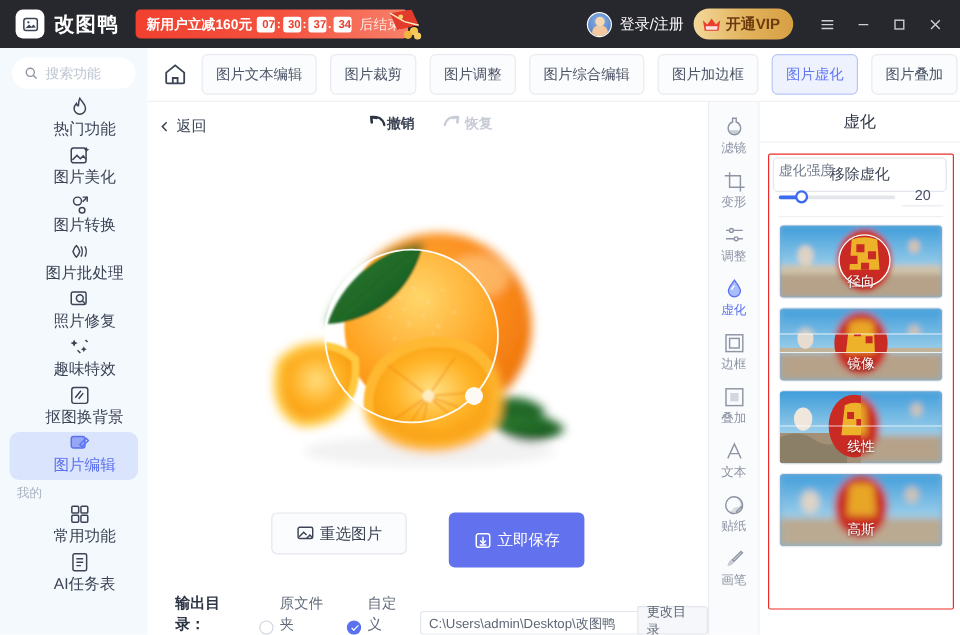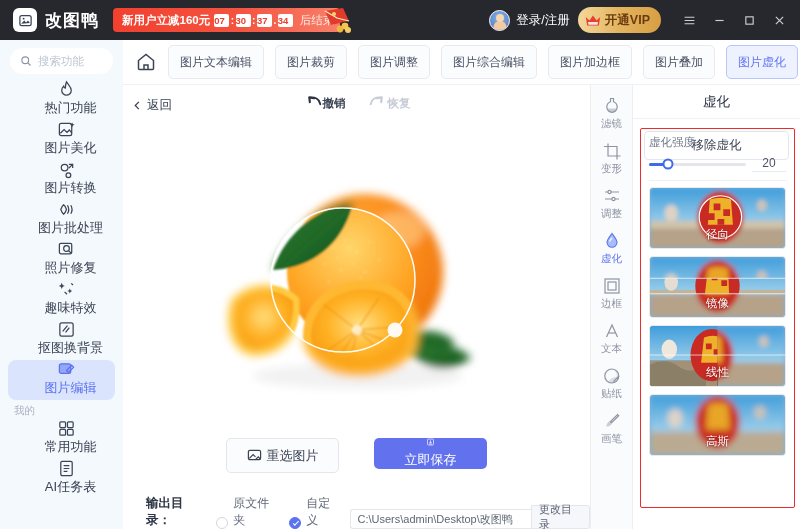--- a/index.html
+++ b/index.html
@@ -26,21 +26,21 @@
   }
   .promo {
     margin-left: 14px; height: 24px; border-radius: 4px;
     background: linear-gradient(90deg, #f2402f 0%, #f4533f 55%, #f8806a 100%);
     display: flex; align-items: center; padding: 0 6px 0 9px; position: relative;
   }
   .promo-text { color: #fff; font-size: 11.5px; font-weight: bold; }
   .promo-time { display: flex; align-items: center; margin: 0 4px; }
   .tbox {
     background: #ffffff; color: #e8402f; font-size: 9.5px; font-weight: bold;
-    border-radius: 2px; padding: 1px 0; min-width: 15px; text-align: left;
+    border-radius: 2px; padding: 1px 0; min-width: 15px; text-align: right;
     line-height: 11px;
   }
   .tsep { color: #ffffff; font-size: 10px; margin: 0 1.5px; font-weight: bold; }
   .promo-end { color: #ffe9e4; font-size: 11.5px; margin-left: 3px; }
   .promo-env {
     position: absolute; right: -13px; top: 0px; width: 32px; height: 26px;
   }
   .spacer { flex: 1; }
   .acct { display: flex; align-items: center; margin-right: 8px; }
   .avatar {
@@ -134,23 +134,23 @@
   .actions {
     position: absolute; bottom: 18px; left: 0; width: 467px;
     display: flex; justify-content: center; gap: 35px;
   }
   .btn-ghost {
     width: 113px; height: 35px; border: 1px solid #e3e6ec; border-radius: 5px;
     background: #fbfcfe; display: flex; align-items: center; justify-content: center;
     gap: 5px; cursor: pointer; color: #3b4354; font-size: 13px;
   }
   .btn-primary {
-    width: 113px; height: 31px; border-radius: 5px; background: #6271ee;
+    width: 113px; height: 46px; border-radius: 5px; background: #6271ee;
     display: flex; align-items: center; justify-content: center; gap: 5px;
-    cursor: pointer; color: #ffffff; font-size: 13px; flex-direction: column;
+    cursor: pointer; color: #ffffff; font-size: 13px;
   }
   .btn-ghost svg { width: 15px; height: 15px; }
   .btn-primary svg { width: 15px; height: 15px; }
 
   
   .bottombar {
     position: absolute; bottom: 0; left: 123px; width: 467px; height: 38px;
     display: flex; align-items: flex-end; padding-left: 23px; background: #ffffff;
   }
   .bb-label { font-size: 12.5px; color: #2d3444; font-weight: bold; }
@@ -422,22 +422,22 @@
   <div class="tabbar">
     <svg class="home-ico" viewBox="0 0 22 22" fill="none" stroke="currentColor" stroke-width="1.5">
       <path d="M3.5 9.5L11 3.5l7.5 6v8a1 1 0 0 1-1 1h-13a1 1 0 0 1-1-1z"></path>
       <path d="M9 18.5v-4.5h4v4.5"></path>
     </svg>
     <div class="tab">图片文本编辑</div>
     <div class="tab">图片裁剪</div>
     <div class="tab">图片调整</div>
     <div class="tab">图片综合编辑</div>
     <div class="tab">图片加边框</div>
+    <div class="tab active">图片虚化</div>
     <div class="tab">图片叠加</div>
-    <div class="tab active">图片虚化</div>
   </div>
 
   <div class="editor">
 
     <div class="backrow">
       <svg viewBox="0 0 10 10" fill="none" stroke="#3b4354" stroke-width="1.4">
         <path d="M6.5 1L2.5 5l4 4"></path>
       </svg>
       <span>返回</span>
     </div>
@@ -634,20 +634,27 @@
     </div>
     <div class="tool">
       <svg viewBox="0 0 18 18" fill="none" stroke="currentColor" stroke-width="1.2">
         <rect x="2" y="2" width="14" height="14"></rect>
           <rect x="5" y="5" width="8" height="8"></rect>
       </svg>
       <span class="tl">边框</span>
     </div>
     <div class="tool">
       <svg viewBox="0 0 18 18" fill="none" stroke="currentColor" stroke-width="1.2">
+        <rect x="2" y="2" width="14" height="14"></rect>
+        <rect x="5.5" y="5.5" width="7" height="7" fill="currentColor" opacity=".35" stroke="none"></rect>
+      </svg>
+      <span class="tl">叠加</span>
+    </div>
+    <div class="tool">
+      <svg viewBox="0 0 18 18" fill="none" stroke="currentColor" stroke-width="1.2">
         <path d="M3.5 15L9 3l5.5 12"></path>
           <path d="M5.7 11h6.6"></path>
       </svg>
       <span class="tl">文本</span>
     </div>
     <div class="tool">
       <svg viewBox="0 0 18 18" fill="none" stroke="currentColor" stroke-width="1.2">
         <path d="M9 2a7 7 0 1 1-4 12.6L9 11l4.8-1.2A7 7 0 0 0 9 2z" fill="currentColor" opacity=".3" stroke="none"></path>
         <path d="M15.8 9.2A7 7 0 1 1 9 2a7 7 0 0 1 6.8 7.2l-5.4 5.4"></path>
       </svg>

